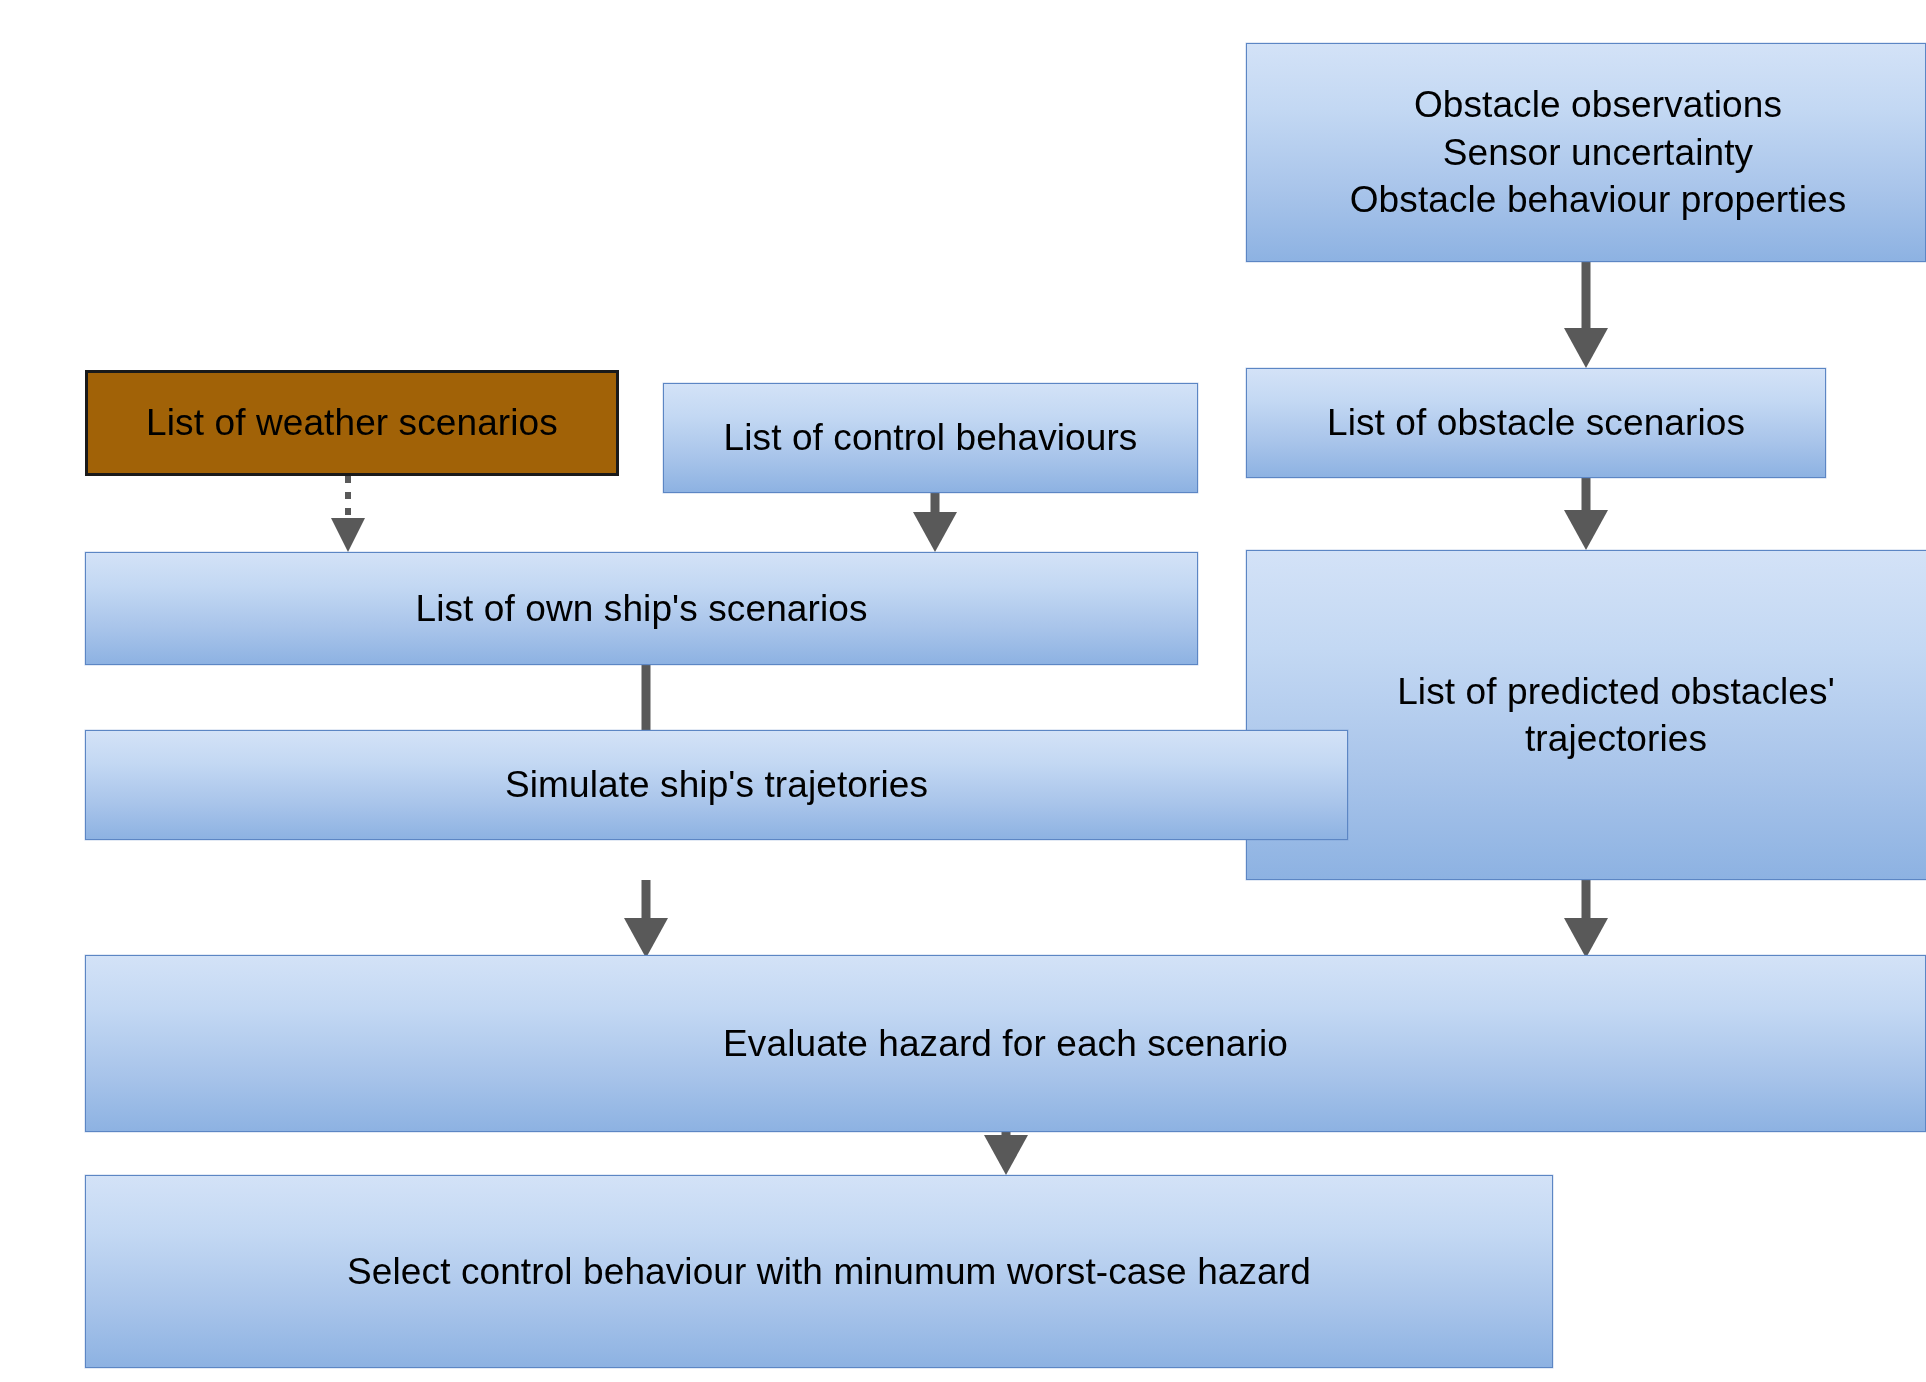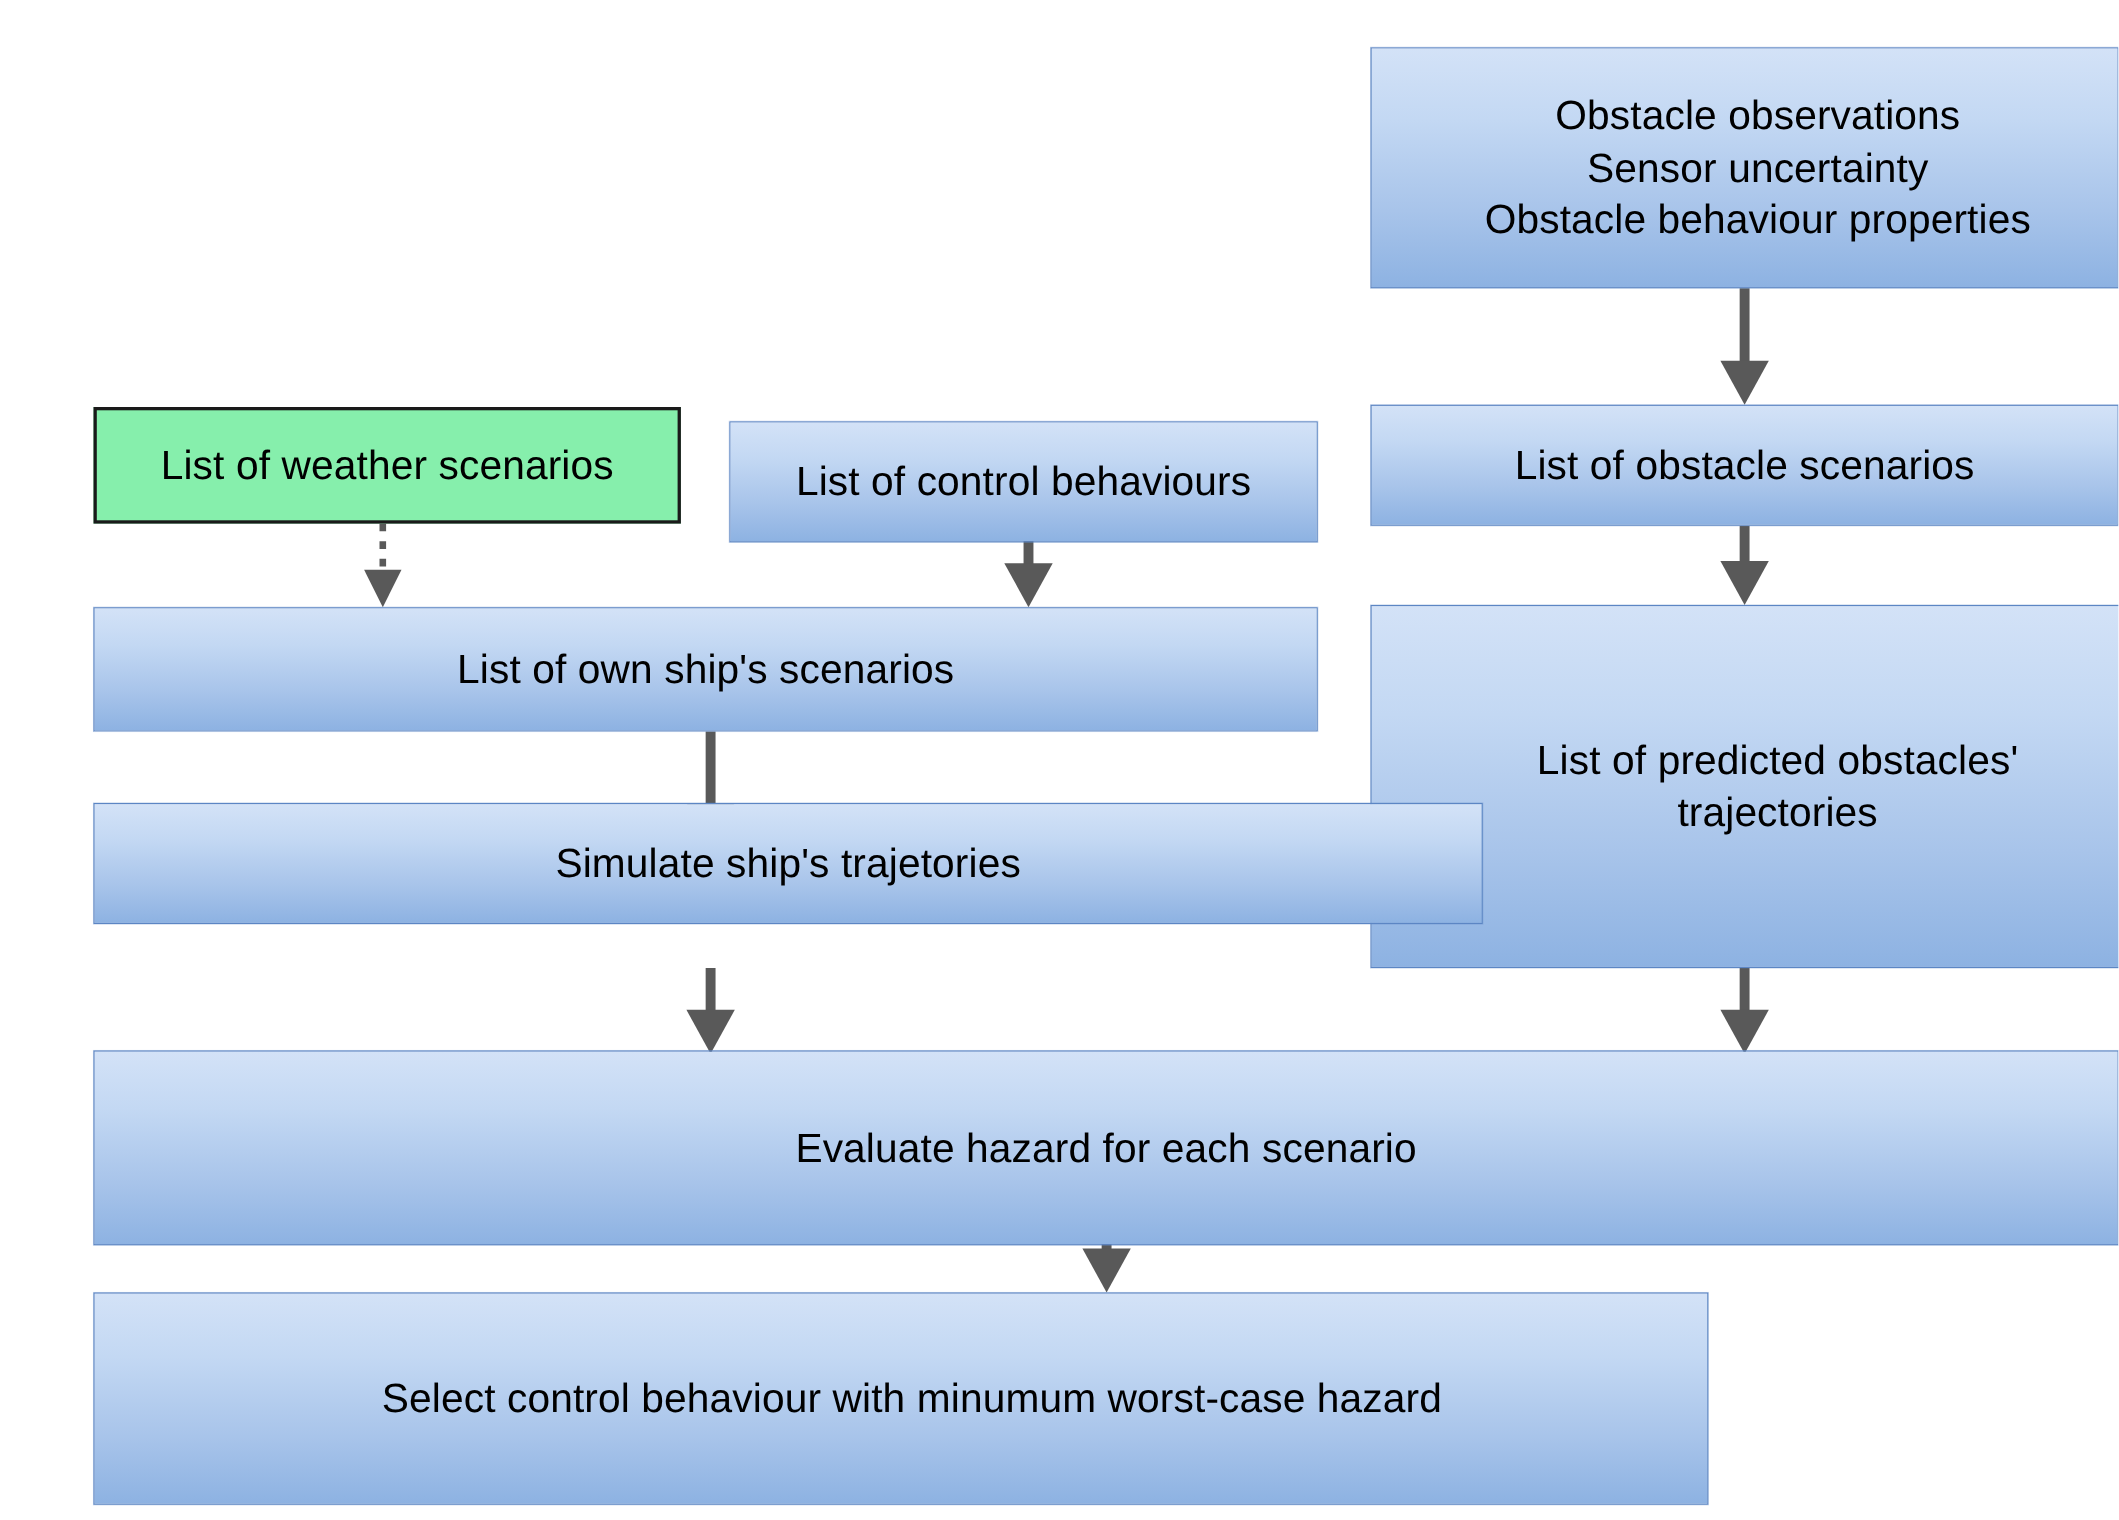--- a/index.html
+++ b/index.html
@@ -33,21 +33,21 @@
     white-space: pre-line;
   }
 
   .node.filled {
     background: linear-gradient(to bottom, #d3e2f7 0%, #c3d8f3 30%, #a8c4ea 68%, #8db2e2 100%);
     border: 1px solid #5c86c4;
     box-shadow: 0 0 0 0.5px rgba(92,134,196,0.35);
   }
 
   .node.plain {
-    background: #86efac;
+    background: #a16207;
     border: 3px solid #1a1a1a;
     text-align: center;
   }
 
   
   .conn {
     position: absolute;
     pointer-events: none;
   }
   .conn svg { display: block; overflow: visible; }
@@ -107,21 +107,21 @@
         </svg>
       </div>
     </div>
 
   <div id="node-layer">
       <div class="node filled" style="left: 1246px; top: 43px; width: 680px; height: 219px; padding-left: 36px;"><span>Obstacle observations
 Sensor uncertainty
 Obstacle behaviour properties</span></div>
       <div class="node plain" style="left: 85px; top: 370px; width: 534px; height: 106px;"><span>List of weather scenarios</span></div>
       <div class="node filled" style="left: 663px; top: 368px; width: 535px; height: 110px; margin-top: 15px;"><span>List of control behaviours</span></div>
-      <div class="node filled" style="left: 1246px; top: 368px; width: 680px; height: 110px;"><span>List of obstacle scenarios</span></div>
+      <div class="node filled" style="left: 1246px; top: 368px; width: 580px; height: 110px;"><span>List of obstacle scenarios</span></div>
       <div class="node filled" style="left: 85px; top: 552px; width: 1113px; height: 113px;"><span>List of own ship's scenarios</span></div>
       <div class="node filled" style="left: 1246px; top: 550px; width: 740px; height: 330px;"><span>List of predicted obstacles'
 trajectories</span></div>
       <div class="node filled" style="left: 85px; top: 730px; width: 1263px; height: 110px; text-align: right;"><span>Simulate ship's trajetories</span></div>
       <div class="node filled" style="left: 85px; top: 955px; width: 1841px; height: 177px; padding-left: 12px;"><span>Evaluate hazard for each scenario</span></div>
       <div class="node filled" style="left: 85px; top: 1175px; width: 1468px; height: 193px; padding-left: 32px;"><span>Select control behaviour with minumum worst-case hazard</span></div>
     </div>
 
 </div>
 

